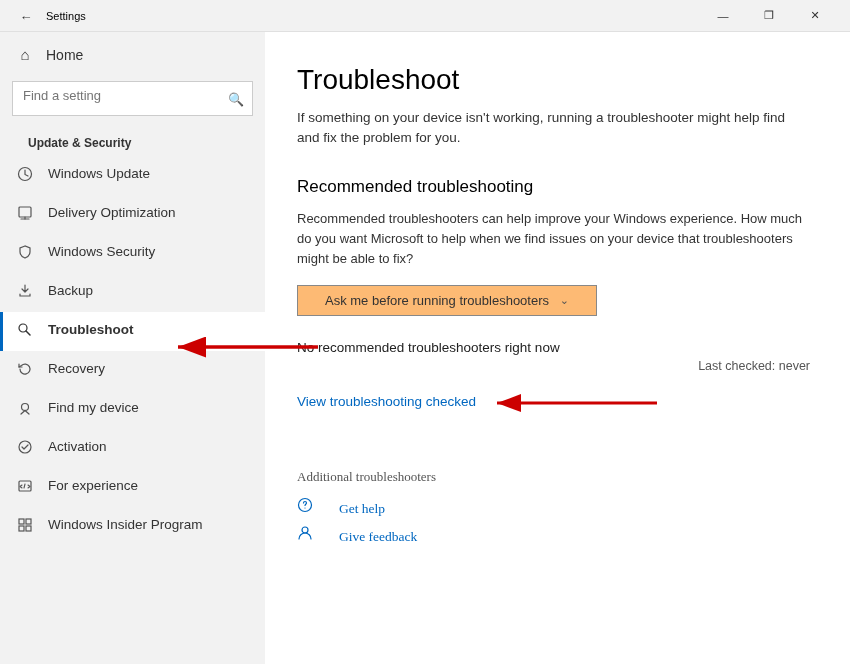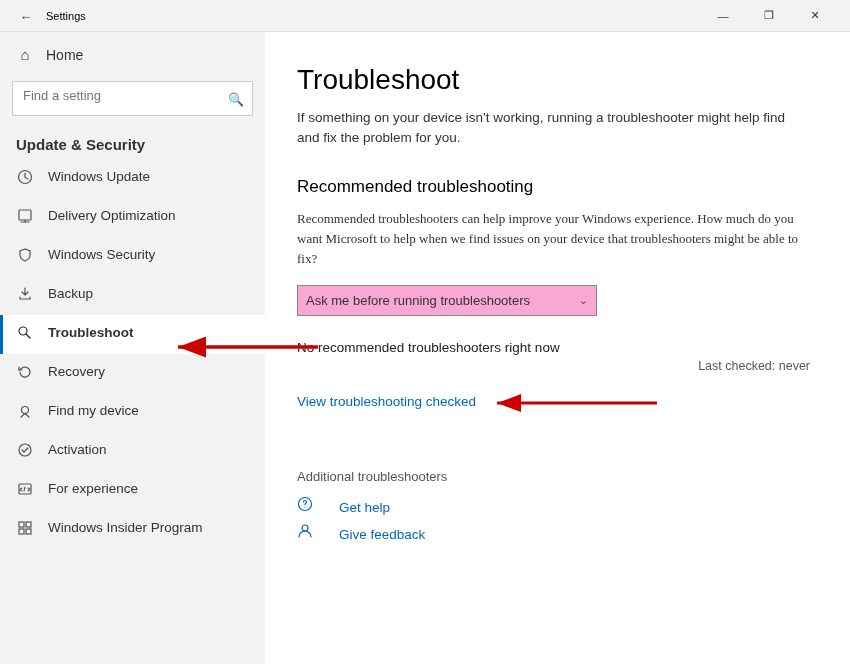--- a/index.html
+++ b/index.html
@@ -87,22 +87,22 @@
       font-size: 13px;
       outline: none;
     }
     .sidebar-search-icon {
       position: absolute;
       right: 8px; top: 50%;
       transform: translateY(-50%);
       color: #555; font-size: 13px;
     }
     .sidebar-section-title {
-      padding: 8px 16px 6px 16px;
-      font-size: 15px;
+      padding: 8px 16px 6px 28px;
+      font-size: 12px;
       font-weight: 700;
       color: #333;
       text-transform: none;
       letter-spacing: 0;
     }
     .sidebar-item {
       display: flex;
       padding: 10px 16px;
       cursor: pointer;
       color: #333;
@@ -149,33 +149,32 @@
       font-weight: 400;
       color: #000;
       margin-bottom: 12px;
     }
     .section-text {
       font-size: 13px;
       color: #333;
       line-height: 1.55;
       margin-bottom: 16px;
       max-width: 530px;
-      font-family: Liberation Serif, serif;
     }
     .dropdown-container {
       margin-bottom: 24px;
     }
     .dropdown {
       display: flex;
       align-items: center;
       justify-content: space-between;
       width: 300px;
       border: 1px solid #888;
-      padding: 7px 8px;
-      background: #f9a8d4;
+      padding: 7px 27px;
+      background: #fdba74;
       cursor: pointer;
       font-size: 13px;
       color: #333;
     }
     .dropdown-chevron { font-size: 11px; color: #555; }
     .status-text {
       font-size: 13.5px;
       color: #222;
       margin-bottom: 4px;
       font-weight: 400;
@@ -189,20 +188,21 @@
     .link-blue {
       font-size: 13.5px;
       color: #0067c0;
       cursor: pointer;
       text-decoration: none;
       display: inline-block;
       margin-bottom: 28px;
     }
     .additional-section {
       margin-top: 4px;
+      font-family: Liberation Serif, serif;
     }
     .additional-title {
       font-size: 13px;
       color: #555;
       margin-bottom: 12px;
     }
     .help-link {
       display: flex;
       align-items: flex-end;
       gap: 26px;

